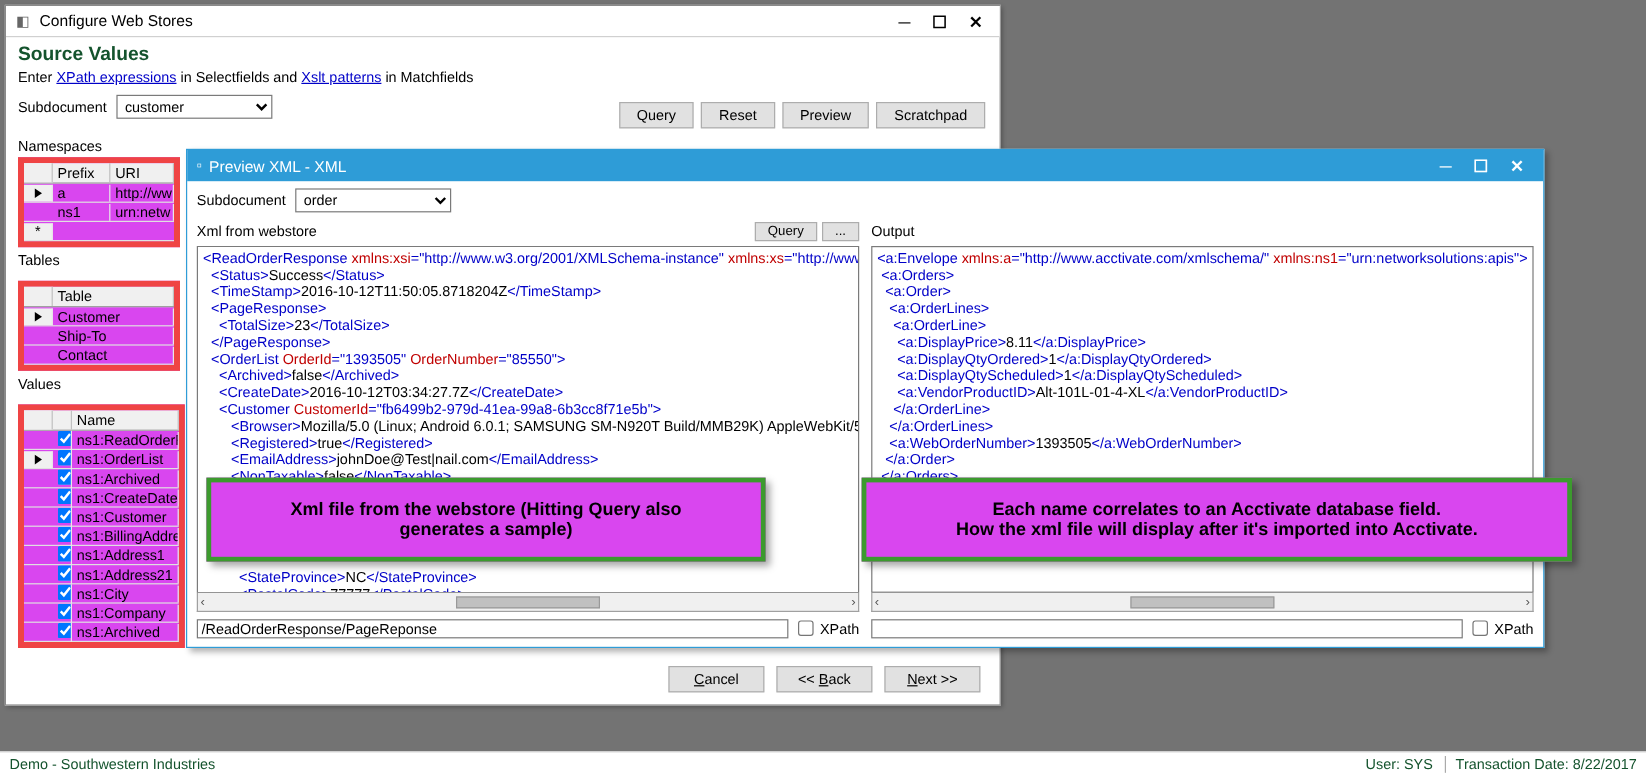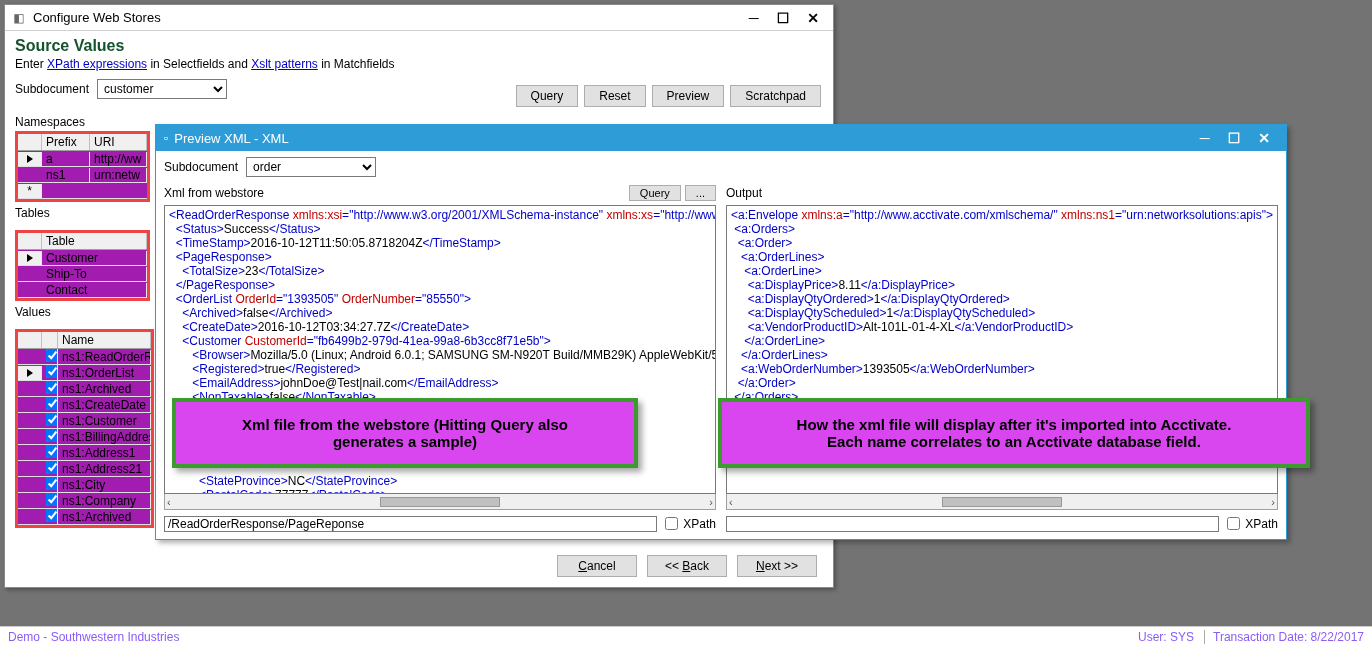--- a/index.html
+++ b/index.html
@@ -21,21 +21,21 @@
 .row-subdoc { display: flex; align-items: center; gap: 8px; margin-bottom: 12px; }
 .row-subdoc label { font-size: 12px; }
 select.combo { height: 20px; font-size: 12px; border: 1px solid #7a7a7a; background: #fff; padding: 0 2px; }
 
 .top-buttons { position: absolute; right: 12px; top: 80px; display: flex; gap: 6px; }
 .btn { background: #e1e1e1; border: 1px solid #adadad; padding: 3px 14px; font-size: 12px; cursor: pointer; }
 
 .section-label { font-size: 12px; margin-top: 4px; margin-bottom: 2px; }
 
 
-.mini-grid { border: 3px solid #ef4444; background: #a21caf; font-size: 12px; }
+.mini-grid { border: 5px solid #ef4444; background: #d946ef; font-size: 12px; }
 .mini-grid .hdr { display: flex; background: #f0f0f0; border-bottom: 1px solid #a0a0a0; }
 .mini-grid .hdr > div { padding: 1px 4px; border-right: 1px solid #c0c0c0; }
 .mini-grid .gr { display: flex; border-bottom: 1px solid #e0e0e0; height: 16px; align-items: center; }
 .mini-grid .gr > div { padding: 0 4px; border-right: 1px solid #e8e8e8; white-space: nowrap; overflow: hidden; }
 .gutter { width: 24px; background: #f0f0f0; text-align: center; border-right: 1px solid #c0c0c0; }
 .pointer-tri { display: inline-block; width: 0; height: 0; border-top: 4px solid transparent; border-bottom: 4px solid transparent; border-left: 6px solid #000; }
 
 .namespaces-block { width: 135px; }
 .tables-block { width: 135px; margin-top: 10px; }
 .values-block { width: 139px; margin-top: 10px; }
@@ -70,21 +70,21 @@
 .xpath-check { display: flex; align-items: center; gap: 2px; font-size: 12px; justify-content: center; }
 
 
 .callout { position: absolute; background: #d946ef; border: 4px solid #3c9a2e; box-shadow: 4px 4px 6px rgba(0,0,0,0.35); padding: 14px 24px; text-align: center; font-weight: bold; font-size: 15px; z-index: 50; }
 
 
 .bottom-buttons { position: absolute; bottom: 10px; right: 16px; display: flex; gap: 10px; padding-left: 36px; }
 .bottom-buttons .btn u { text-decoration: underline; }
 
 
-.statusbar { position: absolute; left: 0; right: 0; bottom: 0; height: 20px; background: #fff; color: #8b5cf6; display: flex; align-items: center; padding: 0 8px; font-size: 12px; justify-content: space-between; border-top: 1px solid #ccc; }
+.statusbar { position: absolute; left: 0; right: 0; bottom: 0; height: 20px; background: #fff; color: #14532d; display: flex; align-items: center; padding: 0 8px; font-size: 12px; justify-content: space-between; border-top: 1px solid #ccc; }
 .statusbar .right { display: flex; gap: 10px; }
 .statusbar .sep { border-left: 1px solid #aaa; padding-left: 8px; }
 </style>
 </head>
 <body>
 
 <div class="main-window">
   <div class="titlebar">
     <span class="icon-slot">◧</span>
     <span class="title">Configure Web Stores</span>
@@ -329,22 +329,22 @@
       </div>
     </div>
   </div>
 </div>
 
 <div class="callout" style="left:172px; top:398px; width:466px;">
   <div>Xml file from the webstore (Hitting Query also</div>
   <div>generates a sample)</div>
 </div>
 <div class="callout" style="left:718px; top:398px; width:592px;">
+  <div>Each name correlates to an Acctivate database field.</div>
   <div>How the xml file will display after it's imported into Acctivate.</div>
-  <div>Each name correlates to an Acctivate database field.</div>
 </div>
 
 <div class="statusbar">
   <span>Demo - Southwestern Industries</span>
   <span class="right">
     <span>User: SYS</span>
     <span class="sep">Transaction Date: 8/22/2017</span>
   </span>
 </div>
 

